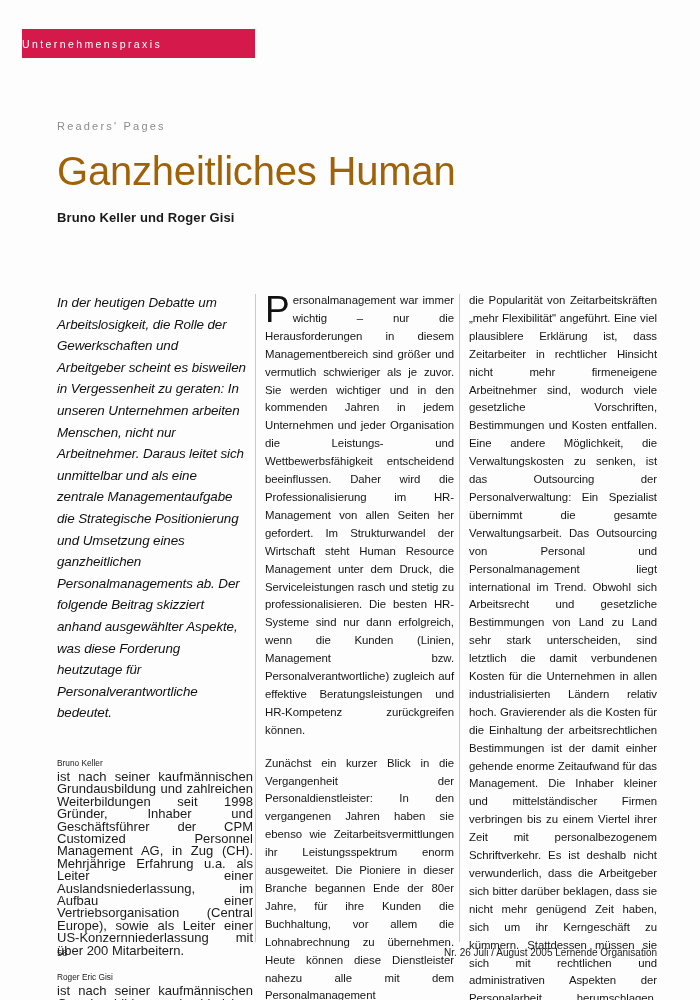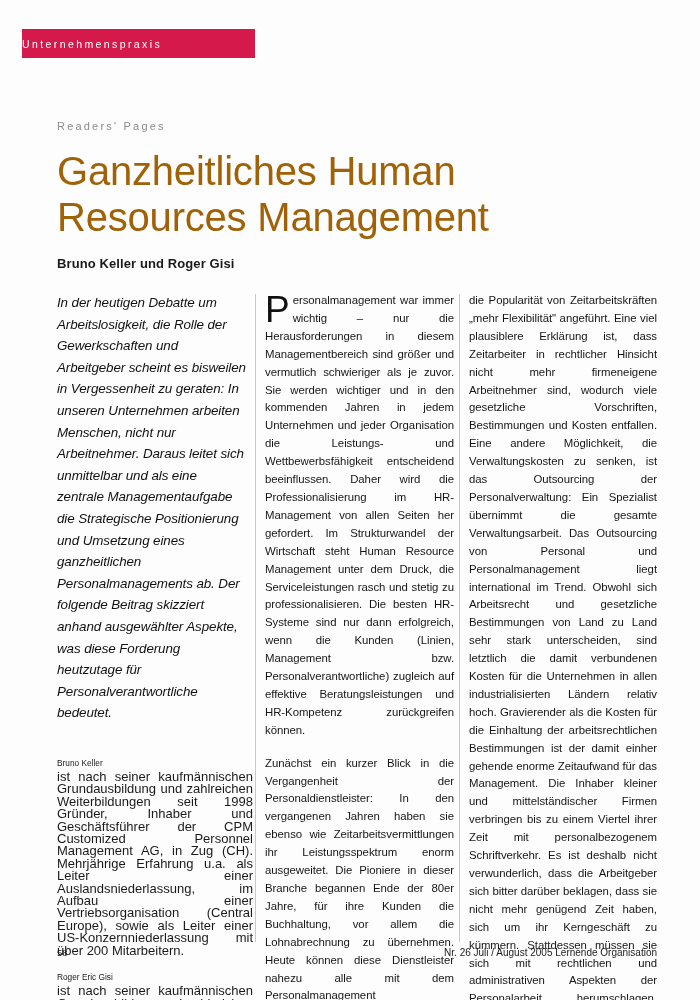--- a/index.html
+++ b/index.html
@@ -186,21 +186,20 @@
 <div class="page">
 
   <div class="banner" style="background: rgb(214, 25, 75);">
     <span class="banner-label">Unternehmenspraxis</span>
   </div>
 
   <div class="masthead">
     <div class="kicker">Readers' Pages</div>
     <h1 class="headline">
       <span class="l1">Ganzheitliches Human</span>
-      <span class="l2">Resources Management</span>
     </h1>
     <div class="byline">Bruno Keller und Roger Gisi</div>
   </div>
 
   <div class="columns">
 
     <div class="rule rule-1"></div>
     <div class="rule rule-2"></div>
 
     <div class="col col-lead">

